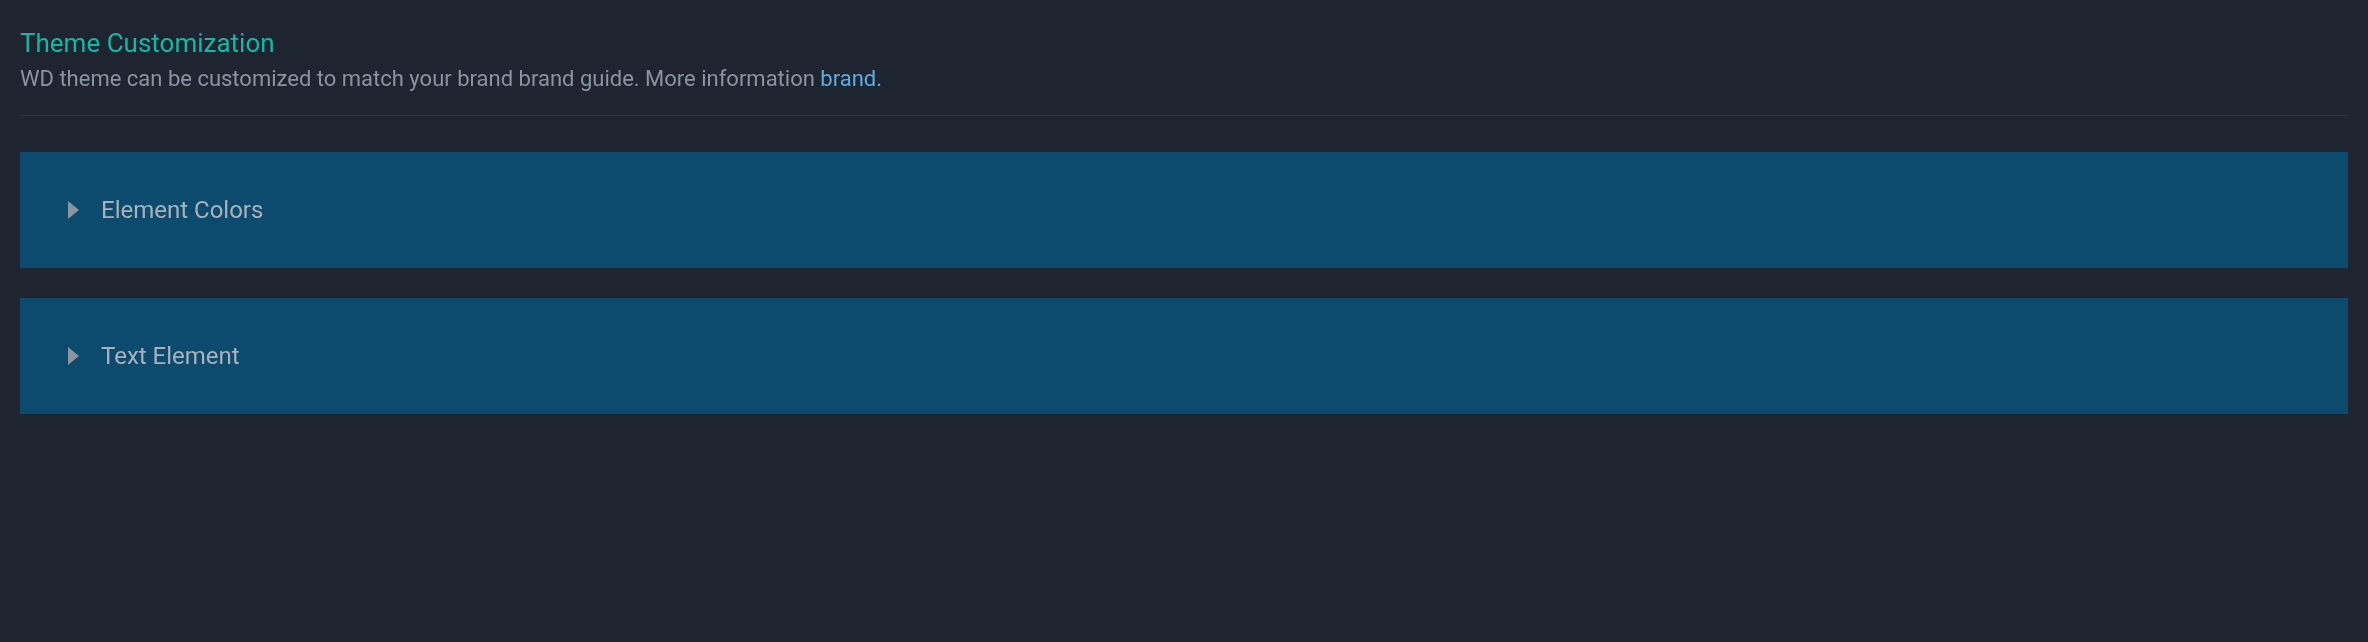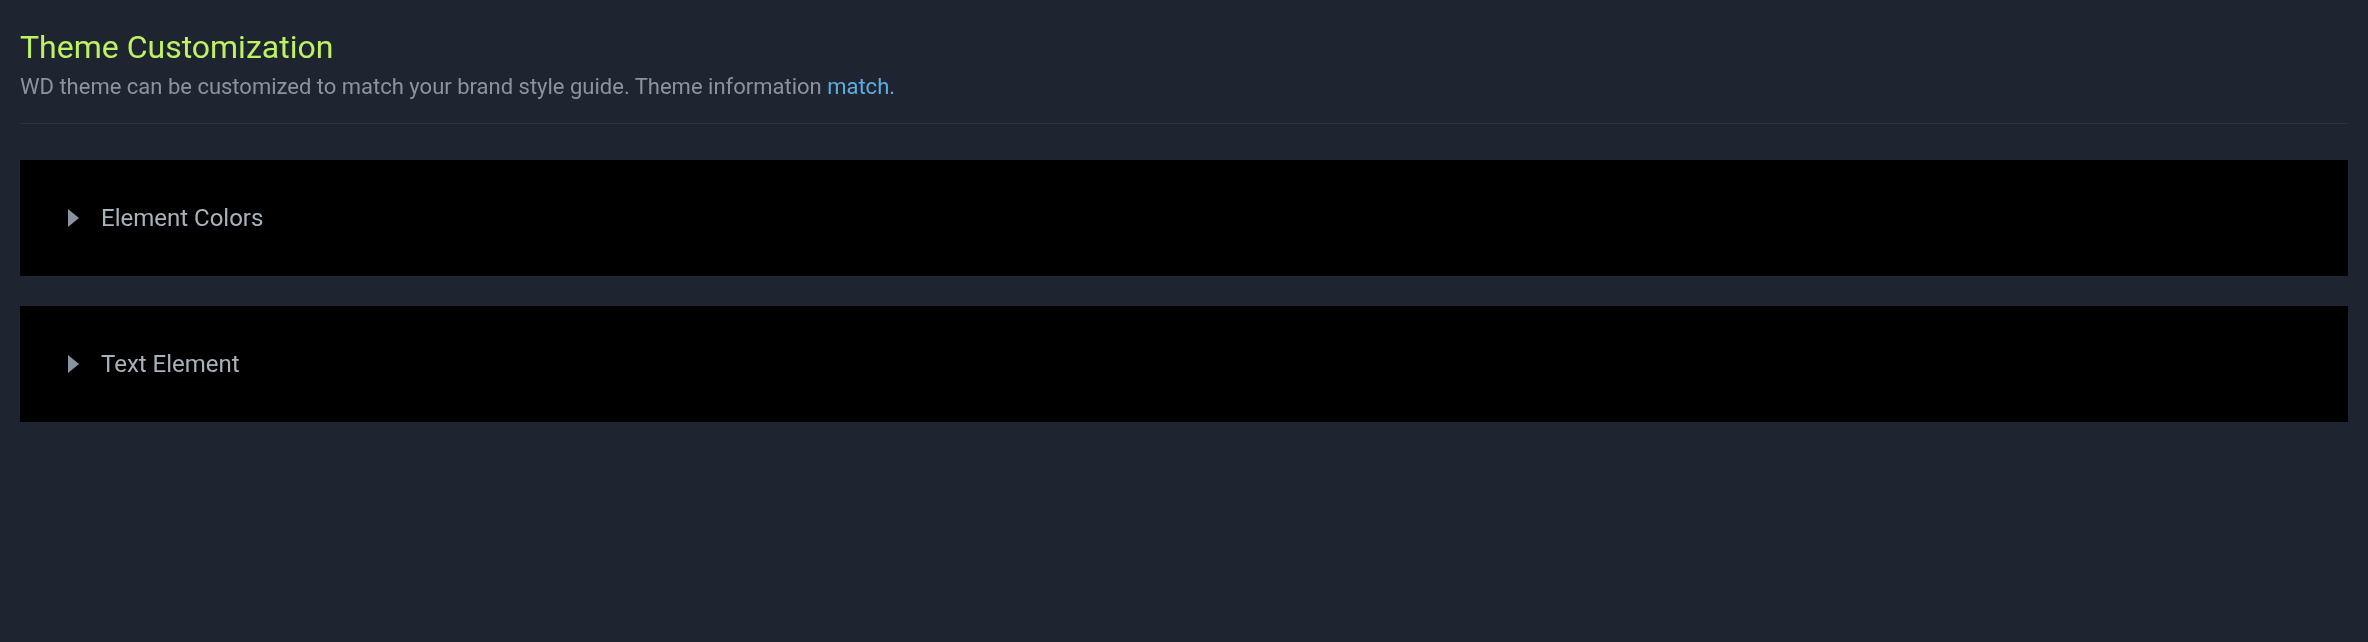--- a/index.html
+++ b/index.html
@@ -14,23 +14,23 @@
       color: #a8b2bd;
       padding: 0;
       width: 2368px;
     }
     
     .container {
       padding: 28px 20px 20px 20px;
     }
     
     .header-title {
-      font-size: 32px;
+      font-size: 26px;
       font-weight: 400;
-      color: #bef264;
+      color: #14b8a6;
       margin-bottom: 8px;
     }
     
     .header-description {
       font-size: 22px;
       font-weight: 400;
       color: #8a94a0;
       margin-bottom: 24px;
     }
     
@@ -39,21 +39,21 @@
       text-decoration: none;
     }
     
     .divider {
       height: 1px;
       background-color: #2c3440;
       margin-bottom: 36px;
     }
     
     .accordion-item {
-      background-color: #000000;
+      background-color: #0c4a6e;
       margin-bottom: 30px;
       padding: 44px 48px;
       display: flex;
       align-items: center;
       cursor: pointer;
     }
     
     .accordion-icon {
       width: 0;
       height: 0;
@@ -68,21 +68,21 @@
       font-weight: 400;
       color: #a8b2bd;
     }
   </style>
 </head>
 <body>
 
 <div class="container">
   <h2 class="header-title">Theme Customization</h2>
   <p class="header-description">
-    <span>WD theme can be customized to match your brand style guide. Theme information </span><a class="header-link">match.</a>
+    <span>WD theme can be customized to match your brand brand guide. More information </span><a class="header-link">brand.</a>
   </p>
   <div class="divider"></div>
 
   <div class="accordion-item">
     <div class="accordion-icon"></div>
     <span class="accordion-label">Element Colors</span>
   </div>
 
   <div class="accordion-item">
     <div class="accordion-icon"></div>

